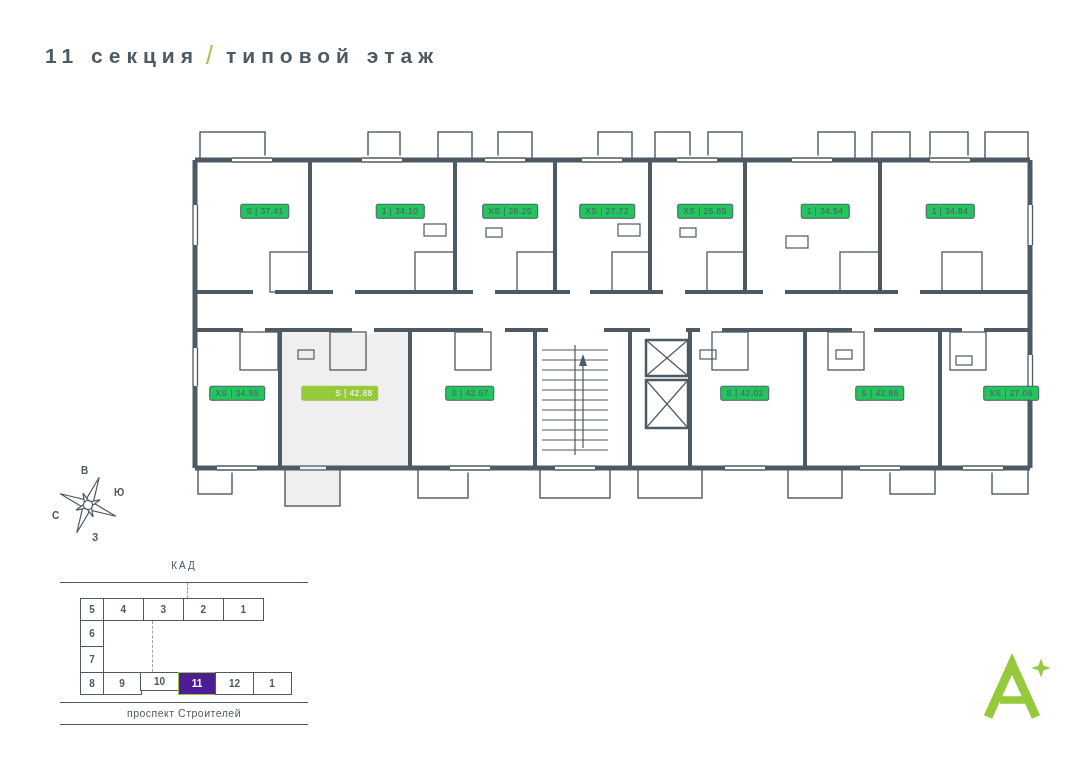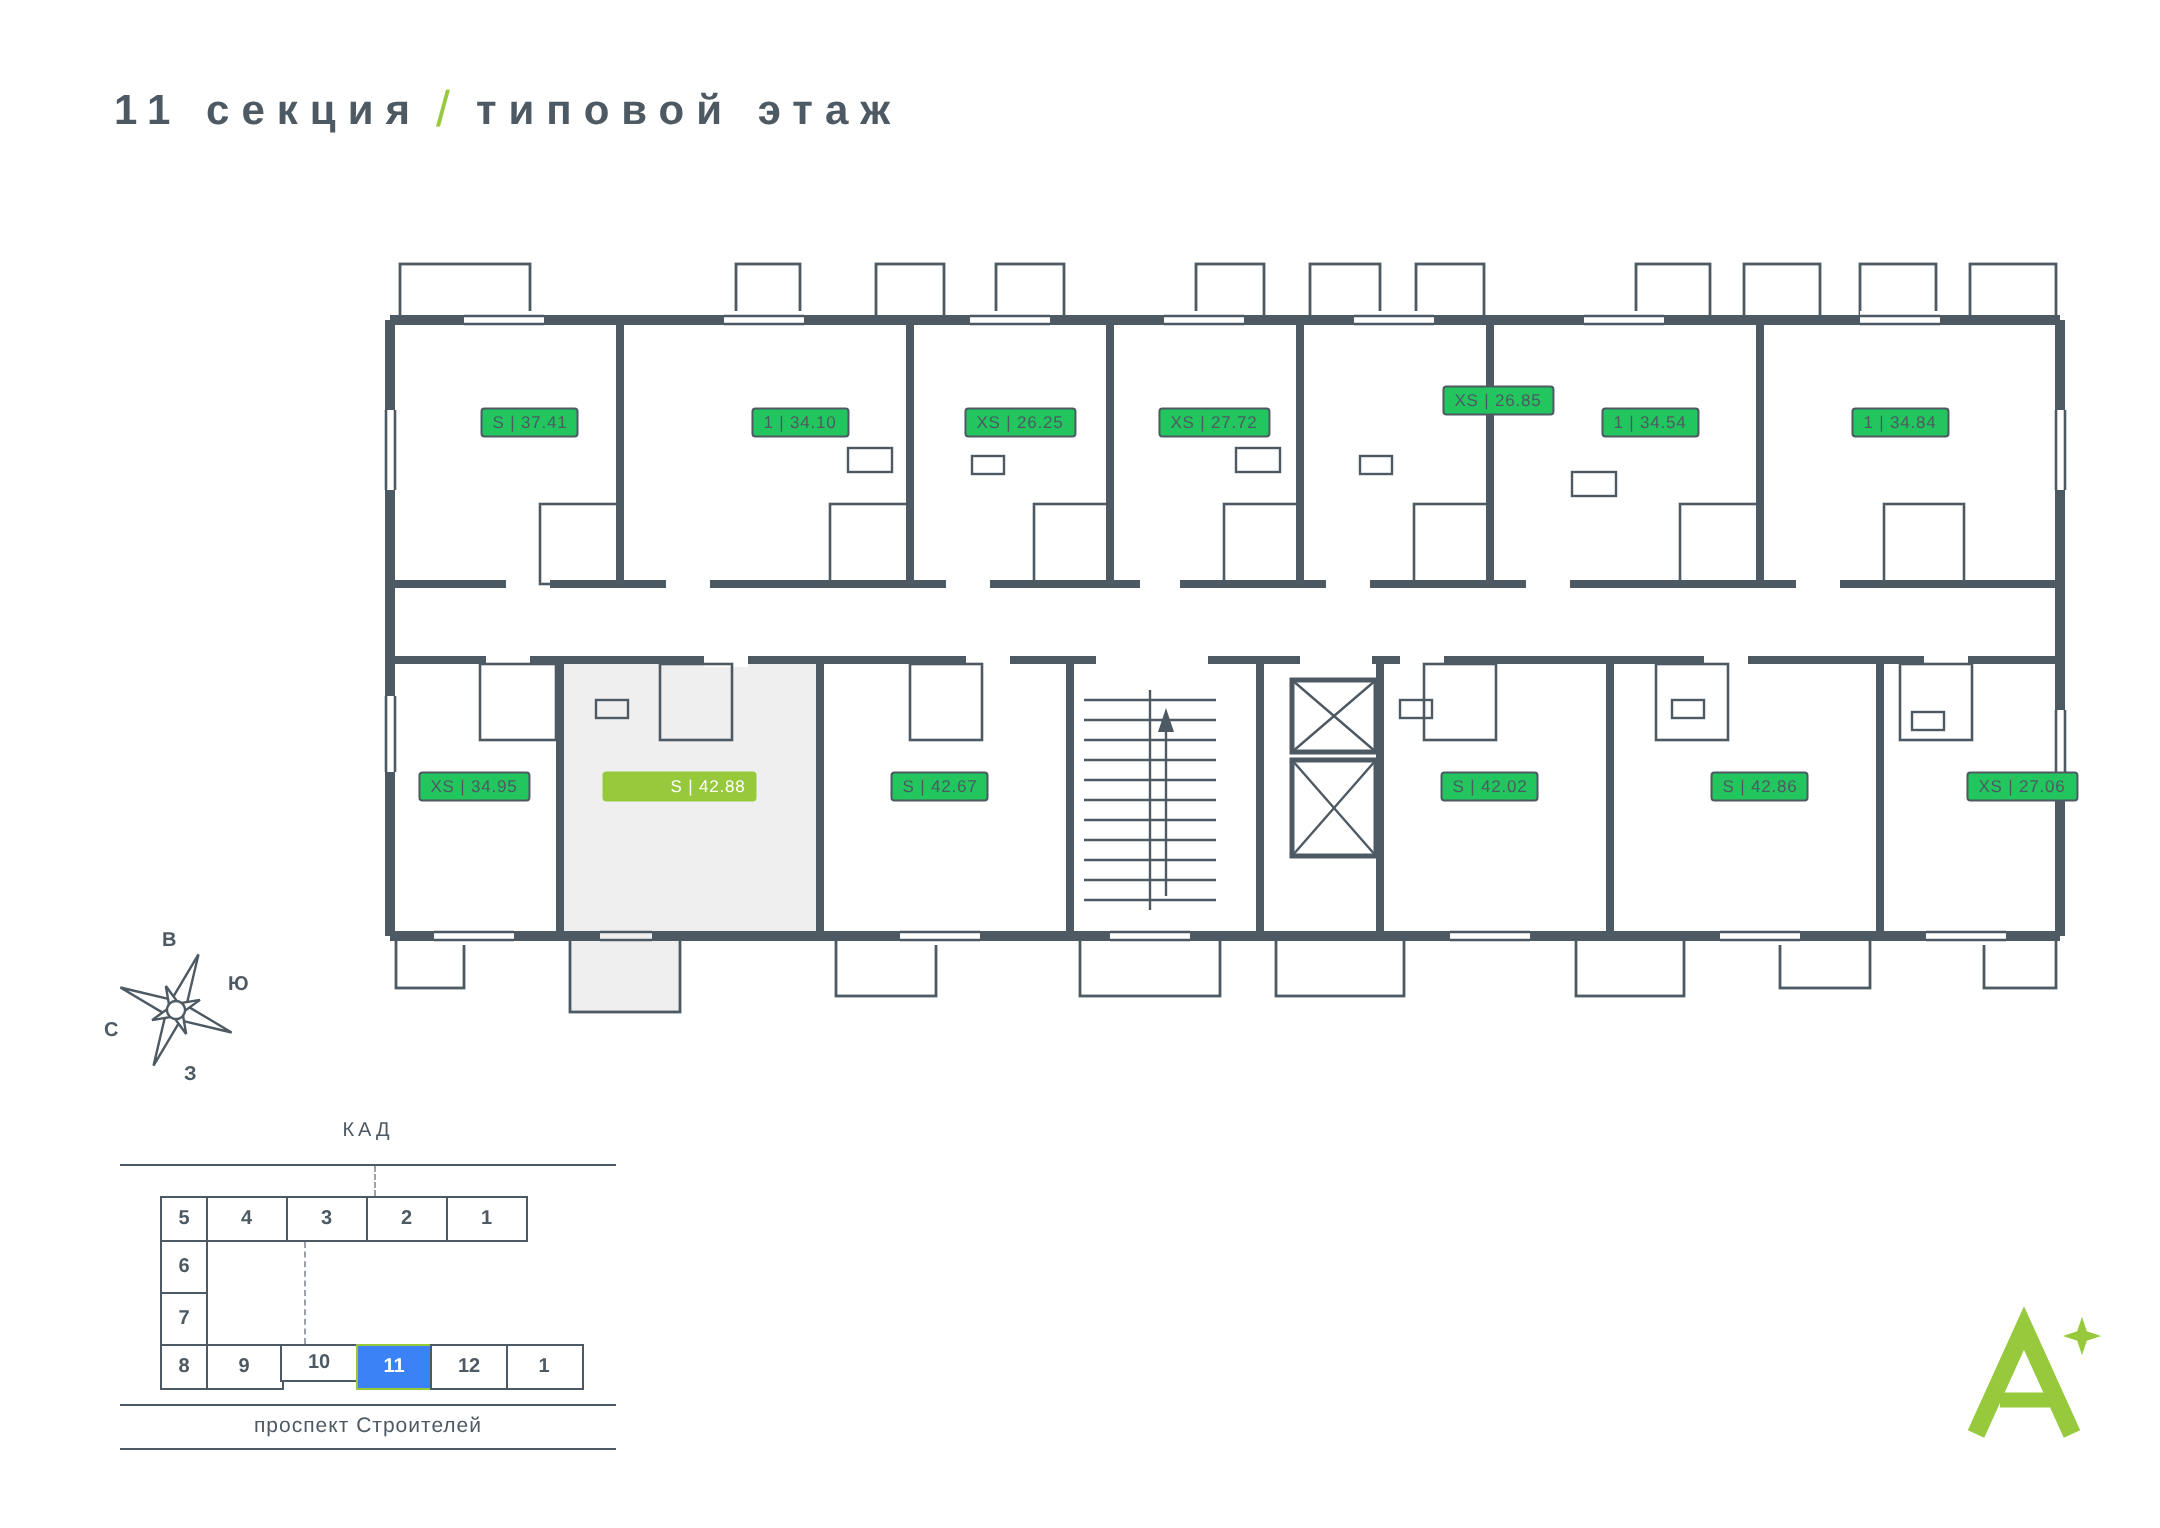--- a/index.html
+++ b/index.html
@@ -1,20 +1,20 @@
 <!DOCTYPE html>
 <html><head>
 <meta charset="utf-8">
 <style>
   * { margin:0; padding:0; box-sizing:border-box; }
   html,body { width:1080px; height:764px; background:#ffffff; overflow:hidden; }
   body { position:relative; font-family:"Liberation Sans", sans-serif; color:#4e5a63; }
 
   .title { position:absolute; left:45px; top:40px; font-size:21px; font-weight:bold;
-           letter-spacing:6px; color:#4e5a63; z-index:4; white-space:nowrap;margin-left:12px; }
+           letter-spacing:6px; color:#4e5a63; z-index:4; white-space:nowrap; }
   .title .slash { color:#97c93d; font-size:25px; font-weight:400; margin:0 7px; position:relative; top:1px; }
 
   .hl-region { position:absolute; background:#efeff0; z-index:1; }
 
   svg.plan { position:absolute; left:0; top:0; z-index:2; pointer-events:none; }
 
   .badge { position:absolute; transform:translate(-50%,-50%); font-size:8.5px; letter-spacing:.4px;
            color:#4e5a63; background:#22c55e; border:1px solid #4e5a63; border-radius:2px;
            padding:2px 5px; white-space:nowrap; z-index:3; line-height:1; }
   .badge.active { background:#97c93d; border-color:#97c93d; color:#fff; }
@@ -23,21 +23,21 @@
 
   .minimap { position:absolute; left:58px; top:556px; width:252px; height:172px; z-index:3; }
   .mm-road-label { position:absolute; width:100%; text-align:center; font-size:10px;
                    letter-spacing:2px; color:#4e5a63; }
   .mm-road-label.small { letter-spacing:.5px; font-size:10.5px; }
   .mm-line { position:absolute; left:2px; width:248px; border-top:1.5px solid #4e5a63; }
   .mm-dashed { position:absolute; border-left:1.5px dashed #9aa1a8; width:0; }
   .mm-cell { position:absolute; border:1.5px solid #4e5a63; background:#fff; display:flex;
              align-items:center; justify-content:center; font-size:10px; font-weight:bold;
              color:#4e5a63; }
-  .mm-cell.active { background:#3b82f6; border-color:#97c93d; color:#fff; }
+  .mm-cell.active { background:#4c1d95; border-color:#97c93d; color:#fff; }
 </style>
 </head>
 <body>
 
 <header class="title">
   <span>11 секция</span><span class="slash">/</span><span>типовой этаж</span>
 </header>
 
 <div class="hl-region" style="left:282px; top:332px; width:126px; height:136px;"></div>
 <div class="hl-region" style="left:285px; top:468px; width:55px; height:38px;"></div>
@@ -241,21 +241,21 @@
     <path d="M988 717 L1012 664 L1036 717" stroke="#97c93d" stroke-width="9" fill="none"></path>
     <line x1="1000" y1="700" x2="1025" y2="700" stroke="#97c93d" stroke-width="7.5"></line>
     <path d="M1041,656 L1044,665 L1053,668 L1044,671 L1041,680 L1038,671 L1029,668 L1038,665 Z" fill="#97c93d" stroke="#ffffff" stroke-width="1.5"></path>
   </g>
 </svg>
 
 <div class="badge" style="left:265px; top:211px;">S | 37.41</div>
 <div class="badge" style="left:400px; top:211px;">1 | 34.10</div>
 <div class="badge" style="left:510px; top:211px;">XS | 26.25</div>
 <div class="badge" style="left:607px; top:211px;">XS | 27.72</div>
-<div class="badge" style="left:705px; top:200px;margin-left:44px;">XS | 26.85</div>
+<div class="badge" style="left:705px; top:211px;">XS | 26.85</div>
 <div class="badge" style="left:825px; top:211px;">1 | 34.54</div>
 <div class="badge" style="left:950px; top:211px;">1 | 34.84</div>
 
 <div class="badge" style="left:237px; top:393px;">XS | 34.95</div>
 <div class="badge active" style="left:340px; top:393px;padding-left:33px;">S | 42.88</div>
 <div class="badge" style="left:470px; top:393px;">S | 42.67</div>
 <div class="badge" style="left:745px; top:393px;">S | 42.02</div>
 <div class="badge" style="left:880px; top:393px;">S | 42.86</div>
 <div class="badge" style="left:983px; top:393px;margin-left:28px;">XS | 27.06</div>
 

